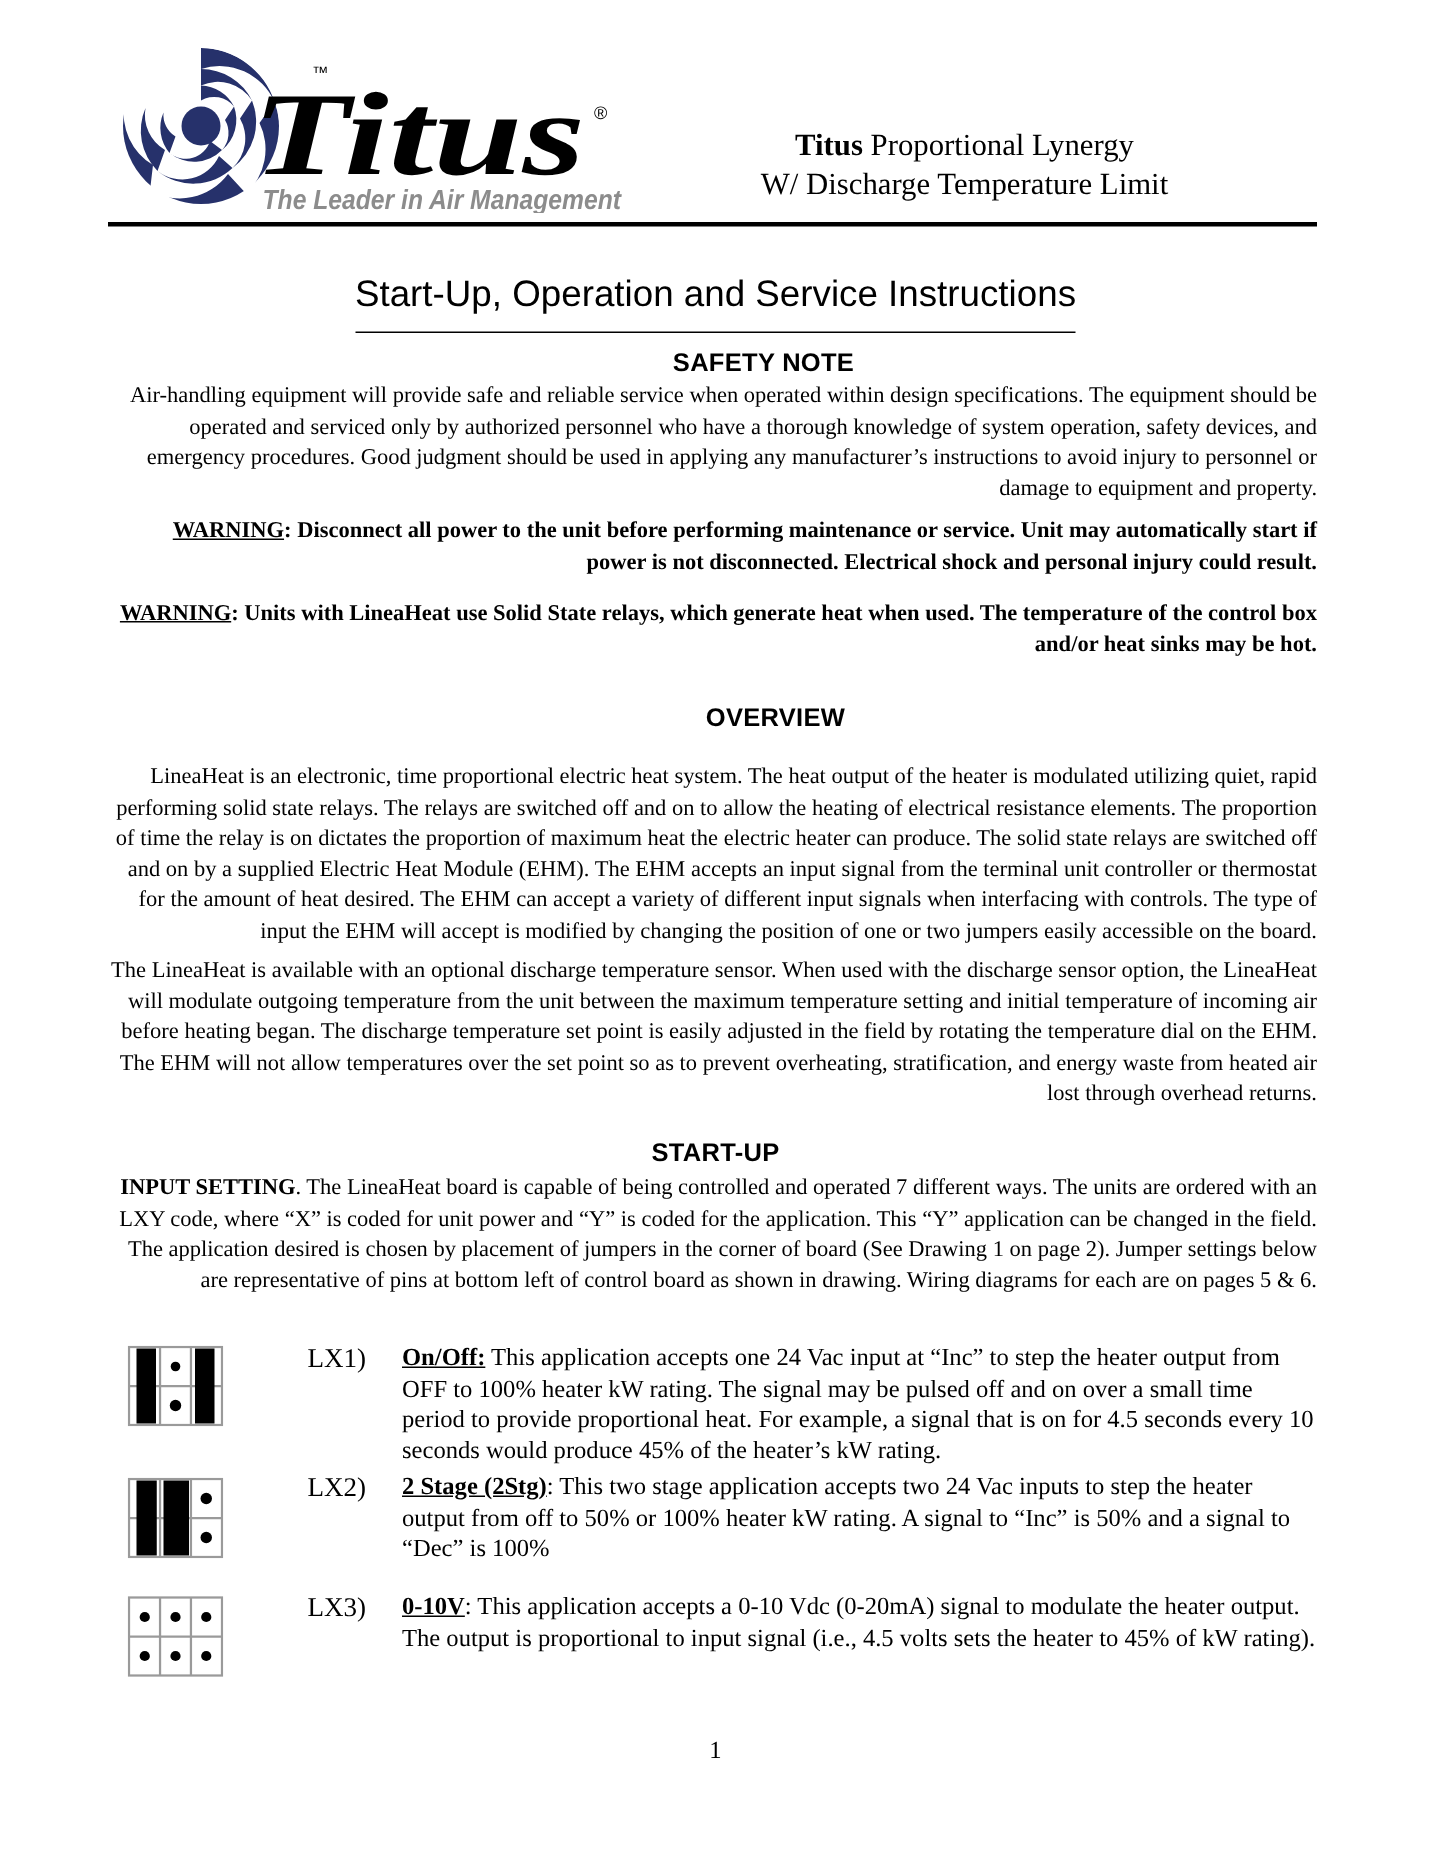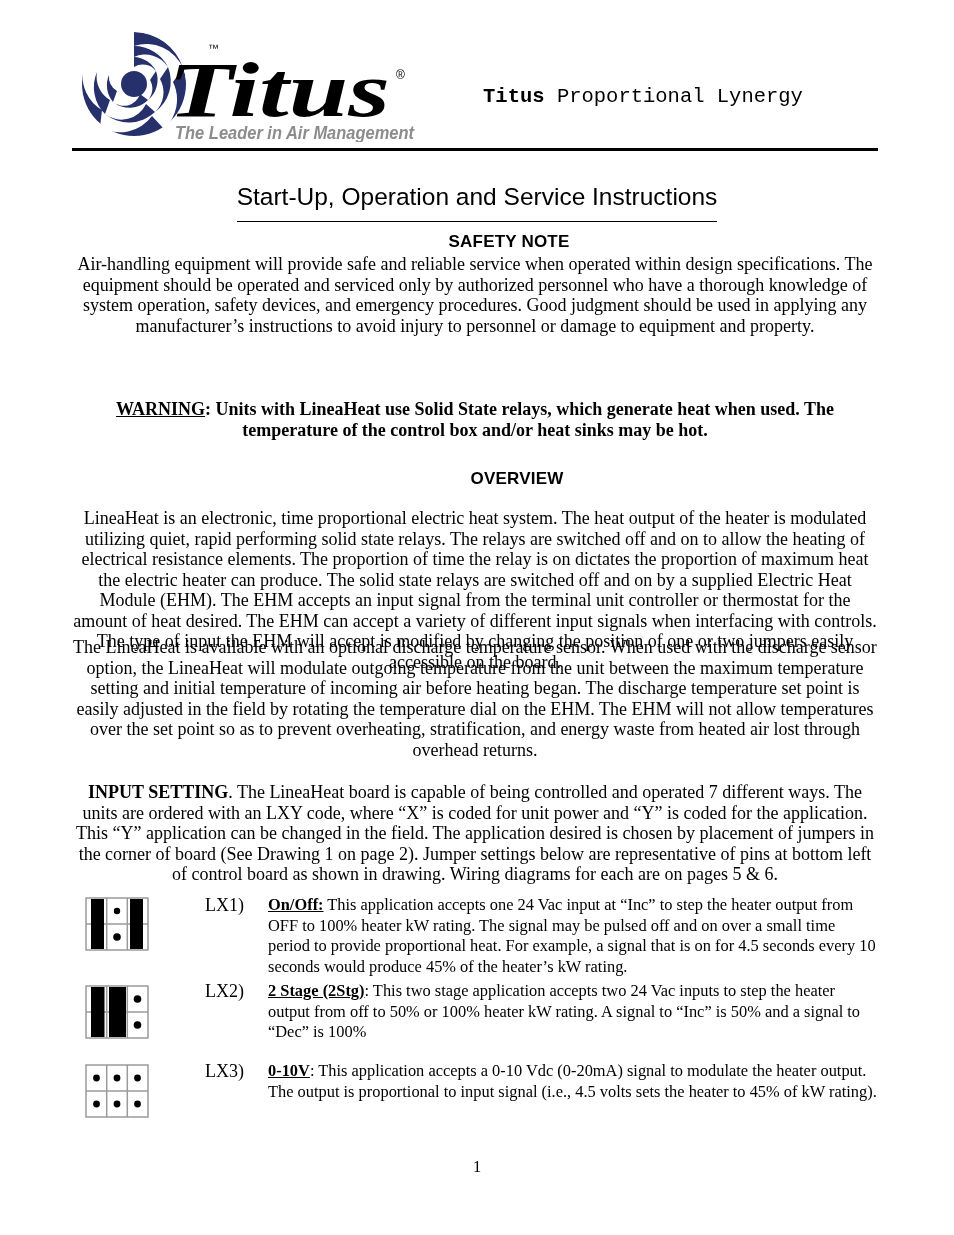--- a/index.html
+++ b/index.html
@@ -41,21 +41,21 @@
   }
 
   .logo-svg { display: block; }
 
   .header-title {
     position: absolute;
     right: 0px;
     top: 60px;
     width: 470px;
     text-align: center;
-    font-family: Liberation Mono, monospace;
+    font-family: Liberation Serif, serif;
     font-size: 20.5px;
     line-height: 26px;
     color: #000;
     white-space: nowrap;
   }
   .header-title .b { font-weight: bold; }
 
   .header-rule {
     position: absolute;
     left: 72px;
@@ -94,23 +94,23 @@
   }
   #safety-head { top: 232px; padding-left: 32px; }
   #overview-head { top: 469px; padding-left: 40px; }
   #startup-head { top: 759px; }
 
   
   .para {
     position: absolute;
     left: 72px;
     width: 806px;
-    font-size: 18px;
+    font-size: 15px;
     line-height: 20.5px;
-    text-align: center;
+    text-align: right;
   }
   .para.bold { font-weight: bold; }
   .u { text-decoration: underline; }
   .bld { font-weight: bold; }
 
   #p-safety    { top: 254px; }
   #p-warn1     { top: 344px; }
   #p-warn2     { top: 399px; }
   #p-over1     { top: 508px; }
   #p-over2     { top: 637px; }
@@ -205,44 +205,49 @@
         <text x="324" y="55" font-family="Liberation Sans, sans-serif" font-size="12" fill="#000000">®</text>
 
         <text x="103" y="115" font-family="Liberation Sans, DejaVu Sans, sans-serif" font-size="18.5" font-weight="bold" font-style="italic" fill="#8c8c8c" textLength="239" lengthAdjust="spacingAndGlyphs">The Leader in Air Management</text>
       </svg>
     </div>
 
     <div class="header-title">
       <div>
         <span class="b">Titus</span><span> Proportional Lynergy</span>
       </div>
+      <div>W/ Discharge Temperature Limit</div>
     </div>
   </div>
 
   <div class="header-rule"></div>
 
   <div class="doc-title">
     <span>Start-Up, Operation and Service Instructions</span>
   </div>
 
   <div class="sec-head" id="safety-head">SAFETY NOTE</div>
 
   <div class="para" id="p-safety">Air-handling equipment will provide safe and reliable service when operated within design specifications.  The equipment should be operated and serviced only by authorized personnel who have a thorough knowledge of system operation, safety devices, and emergency procedures. Good judgment should be used in applying any manufacturer’s instructions to avoid injury to personnel or damage to equipment and property.</div>
 
+  <div class="para bold" id="p-warn1">
+    <span class="u">WARNING</span><span>: Disconnect all power to the unit before performing maintenance or service. Unit may automatically start if power is not disconnected. Electrical shock and personal injury could result.</span>
+  </div>
 
   <div class="para bold" id="p-warn2">
     <span class="u">WARNING</span><span>:  Units with LineaHeat use Solid State relays, which generate heat when used.  The temperature of the control box and/or heat sinks may be hot.</span>
   </div>
 
   <div class="sec-head" id="overview-head">OVERVIEW</div>
 
   <div class="para" id="p-over1">LineaHeat is an electronic, time proportional electric heat system.  The heat output of the heater is modulated utilizing quiet, rapid performing solid state relays.  The relays are switched off and on to allow the heating of electrical resistance elements.  The proportion of time the relay is on dictates the proportion of maximum heat the electric heater can produce.  The solid state relays are switched off and on by a supplied Electric Heat Module (EHM).  The EHM accepts an input signal from the terminal unit controller or thermostat for the amount of heat desired.   The EHM can accept a variety of different input signals when interfacing with controls.  The type of input the EHM will accept is modified by changing the position of one or two jumpers easily accessible on the board.</div>
 
   <div class="para" id="p-over2">The LineaHeat is available with an optional discharge temperature sensor.  When used with the discharge sensor option, the LineaHeat will modulate outgoing temperature from the unit between the maximum temperature setting and initial temperature of incoming air before heating began.  The discharge temperature set point is easily adjusted in the field by rotating the temperature dial on the EHM.  The EHM will not allow temperatures over the set point so as to prevent overheating, stratification, and energy waste from heated air lost through overhead returns.</div>
 
+  <div class="sec-head" id="startup-head">START-UP</div>
 
   <div class="para" id="p-input">
     <span class="bld">INPUT SETTING</span><span>.  The LineaHeat board is capable of being controlled and operated 7 different ways.  The units are ordered with an LXY code, where “X” is coded for unit power and “Y” is coded for the application.  This “Y” application can be changed in the field.  The application desired is chosen by placement of jumpers in the corner of board (See Drawing 1 on page 2).  Jumper settings below are representative of pins at bottom left of control board as shown in drawing.  Wiring diagrams for each are on pages 5 &amp; 6.</span>
   </div>
 
   <div class="lx-row" id="lx-row-1">
     <div class="jd" id="jd1">
       <svg width="64" height="54" viewBox="0 0 64 54">
         <rect x="1" y="1" width="62" height="52" fill="#ffffff" stroke="#9a9a9a" stroke-width="1.5"></rect>
         <line x1="1" y1="27" x2="63" y2="27" stroke="#9a9a9a" stroke-width="1.5"></line>

